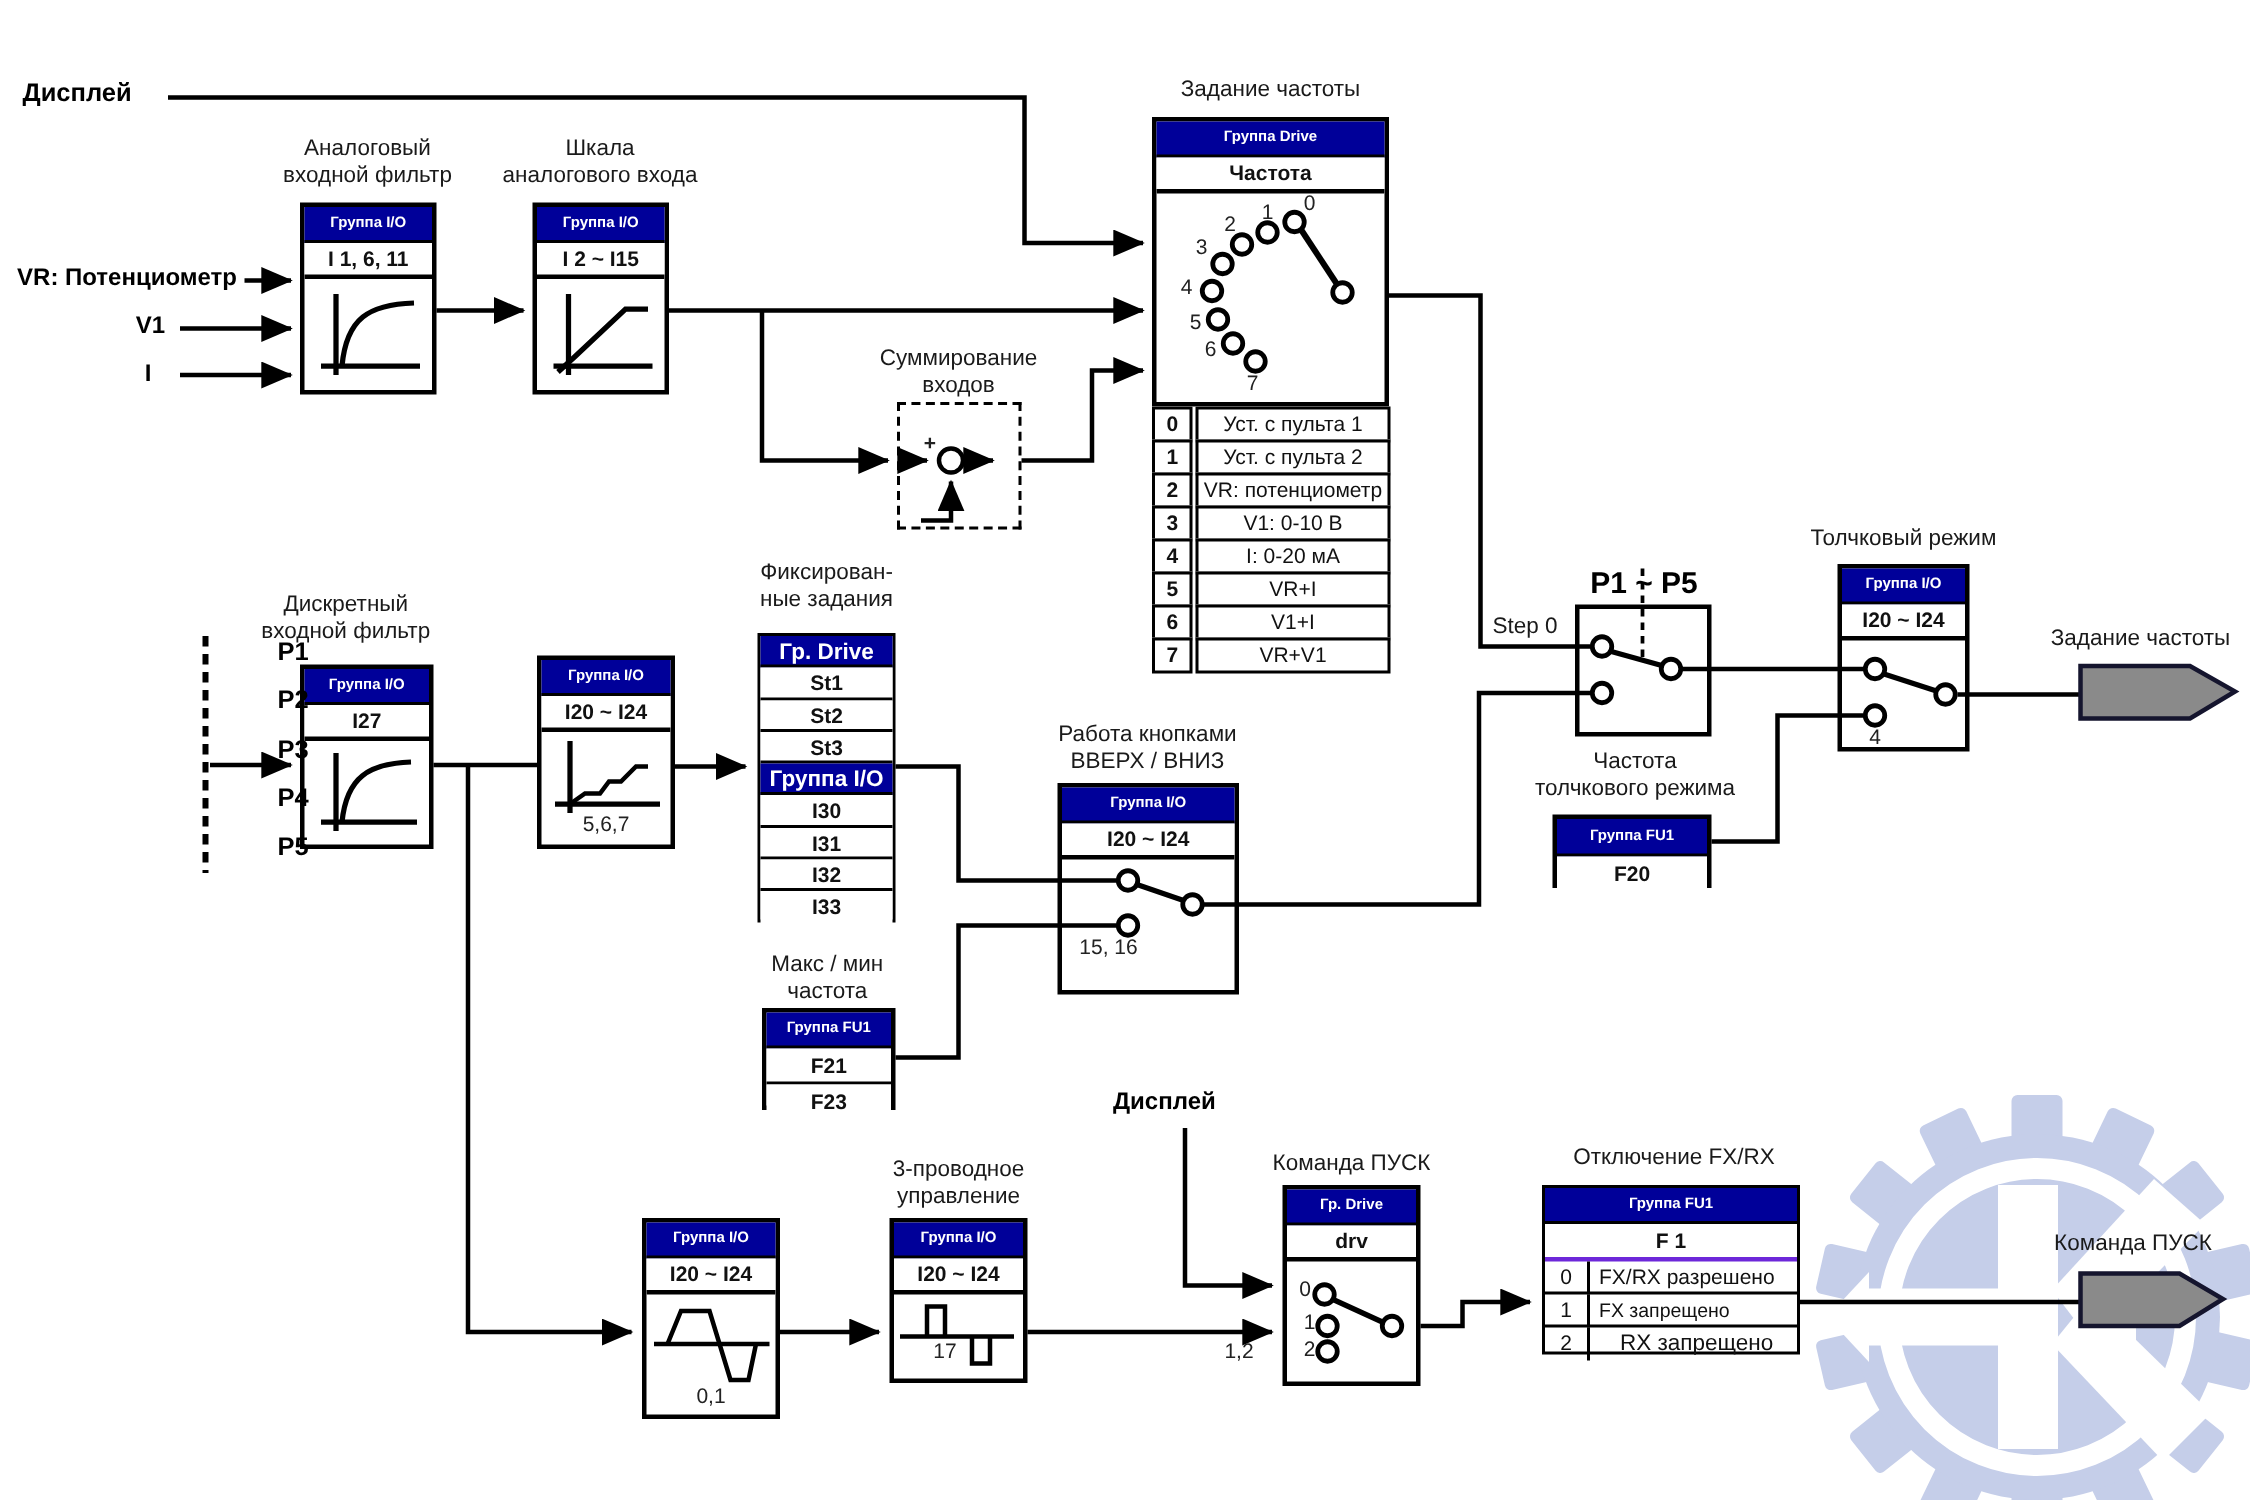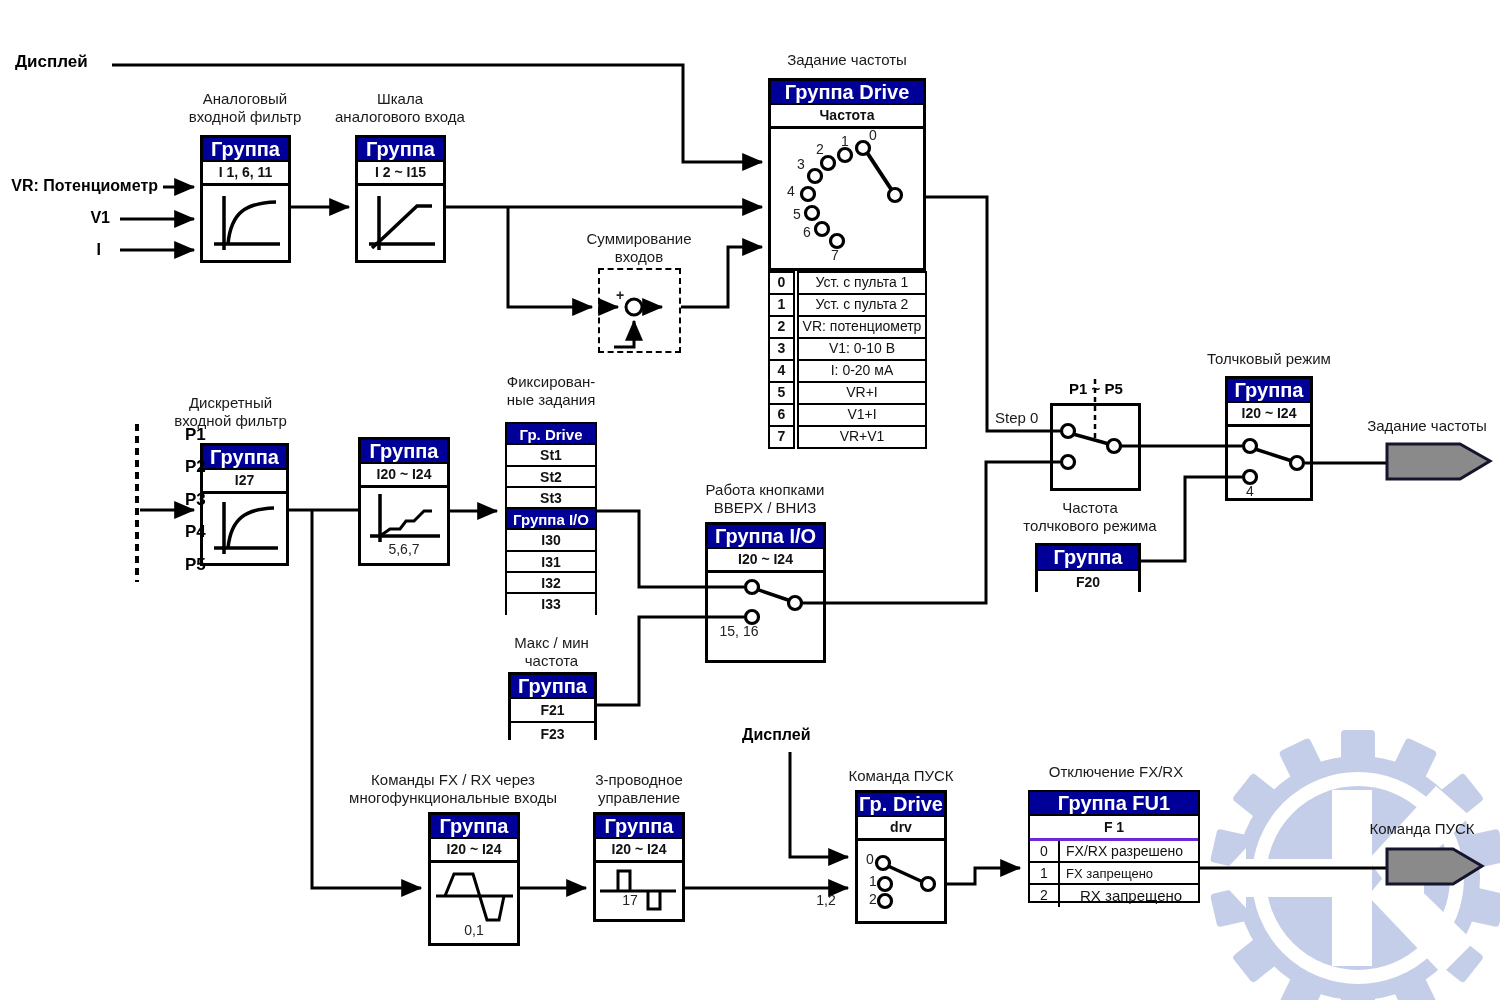--- a/index.html
+++ b/index.html
@@ -1,21 +1,21 @@
 <!DOCTYPE html>
 <html><head>
 <meta charset="utf-8">
 <style>
   html,body{margin:0;padding:0;background:#fff;}
   #canvas{position:relative;width:1500px;height:1000px;background:#fff;overflow:hidden;
           font-family:"Liberation Sans", sans-serif;color:#111;}
   svg{position:absolute;left:0;top:0;pointer-events:none;}
   .blk{position:absolute;background:#fff;border:3px solid #000;box-sizing:border-box;z-index:1;}
   .blk.dashed{border:2px dashed #000;}
-  .bhdr{background:#000099;color:#fff;font-weight:bold;font-size:20px;text-align:center;
+  .bhdr{background:#000099;color:#fff;font-weight:bold;font-size:10px;text-align:center;
         height:22px;line-height:22px;border-bottom:2px solid #000;}
   .prm{font-weight:bold;font-size:14px;text-align:center;height:21px;line-height:21px;
        border-bottom:3px solid #000;background:#fff;}
   .lbl{position:absolute;font-size:15px;line-height:18px;text-align:center;z-index:3;color:#1a1a1a;}
   .bold{font-weight:bold;font-size:16px;color:#000;}
   .note{position:absolute;font-size:14px;color:#222;z-index:3;text-align:center;}
   .frow{display:flex;height:22px;box-sizing:border-box;}
   .frow>div{border:2px solid #000;margin-top:-2px;box-sizing:border-box;background:#fff;
             font-size:14px;line-height:18px;text-align:center;}
   .frow .code{width:27px;font-weight:bold;margin-right:2px;}
@@ -365,37 +365,33 @@
     <div>Работа кнопками</div>
       <div>ВВЕРХ / ВНИЗ</div>
   </div>
   <div class="note" style="left:710px;top:623px;width:58px">15, 16</div>
 
   <div class="lbl" style="left:495px;top:634px;width:113px">
     <div>Макс / мин</div>
       <div>частота</div>
   </div>
 
-  <div class="lbl bold" style="left:1053px;top:380px;width:86px;font-size:15px">P1 ~ P5</div>
+  <div class="lbl bold" style="left:1053px;top:380px;width:86px;font-size:20px">P1 ~ P5</div>
   <div class="lbl" style="left:995px;top:409px;width:54px;text-align:left">Step 0</div>
 
   <div class="lbl" style="left:1005px;top:499px;width:170px">
     <div>Частота</div>
       <div>толчкового режима</div>
   </div>
 
   <div class="lbl" style="left:1198px;top:350px;width:142px">Толчковый режим</div>
   <div class="note" style="left:1240px;top:483px;width:20px">4</div>
 
   <div class="lbl" style="left:1360px;top:417px;width:134px">Задание частоты</div>
 
-  <div class="lbl" style="left:335px;top:771px;width:236px">
-    <div>Команды FX / RX через</div>
-      <div>многофункциональные входы</div>
-  </div>
   <div class="note" style="left:448px;top:922px;width:52px">0,1</div>
 
   <div class="lbl" style="left:578px;top:771px;width:122px">
     <div>3-проводное</div>
       <div>управление</div>
   </div>
   <div class="note" style="left:610px;top:892px;width:40px">17</div>
 
   <div class="lbl bold" style="left:742px;top:726px;width:90px;text-align:left">Дисплей</div>
 

